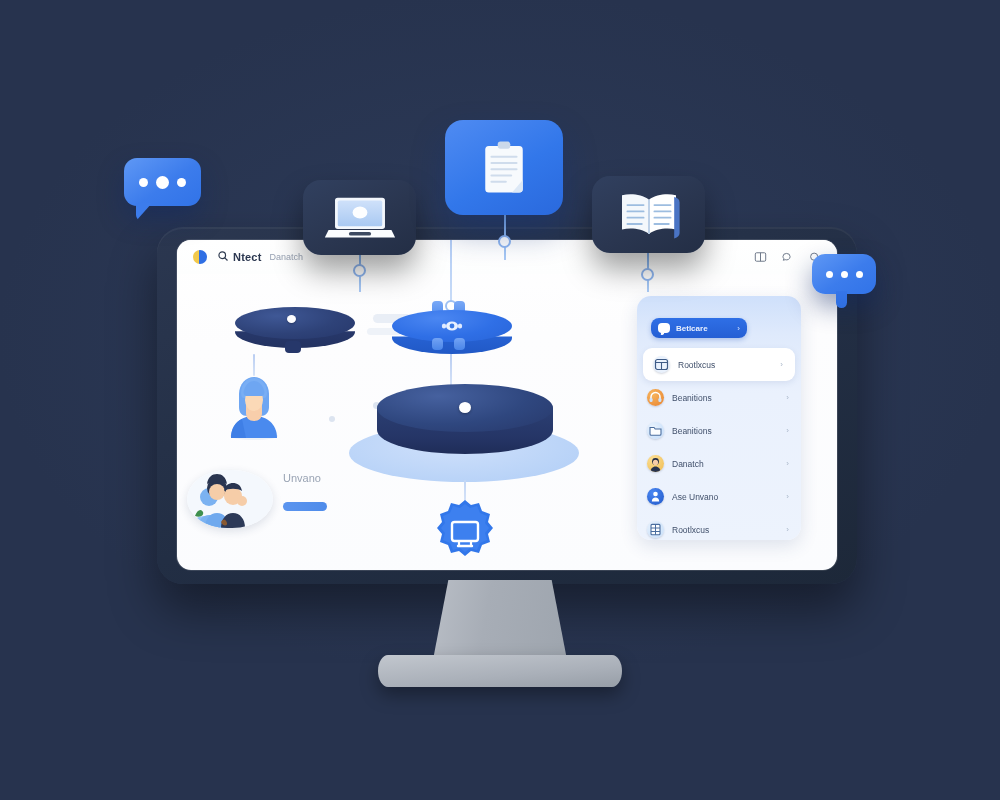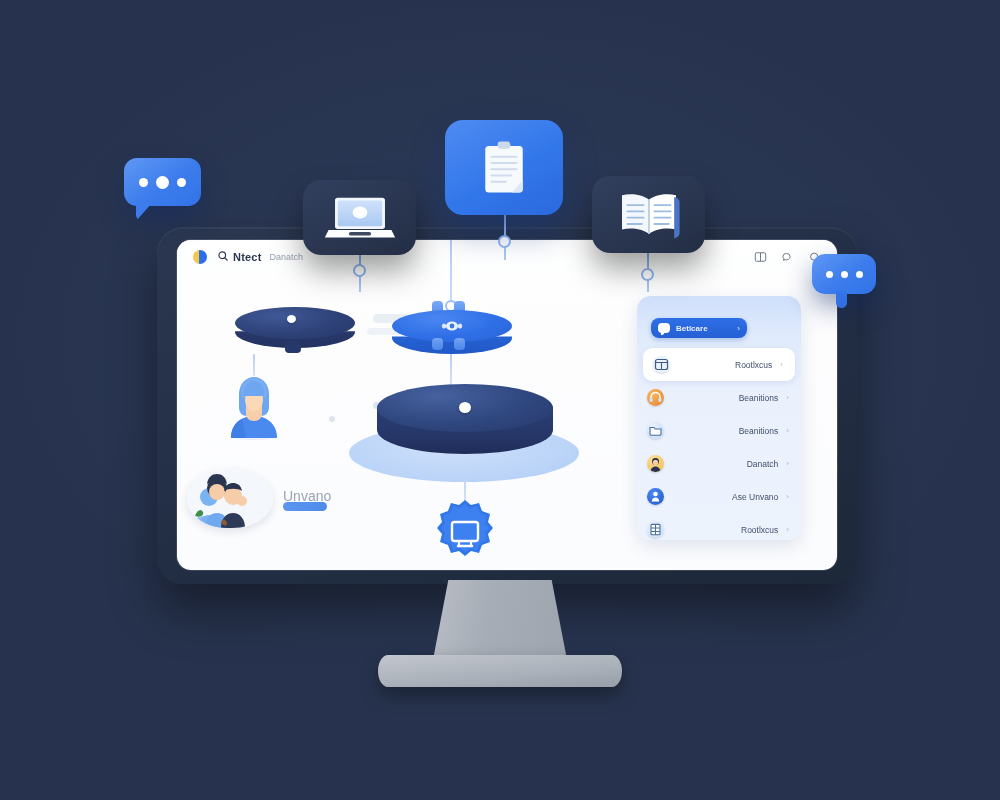--- a/index.html
+++ b/index.html
@@ -122,21 +122,21 @@
   .avatar-person{ position:absolute; left:42px; top:72px; width:70px; height:66px; }
 
   
   .group-bubble{
     position:absolute; left:10px; top:168px; width:86px; height:58px;
     border-radius:42px/30px;
     background:#ffffff; overflow:hidden;
     box-shadow:0 3px 10px rgba(30,50,90,.14);
   }
   .group-label{
-    position:absolute; left:106px; top:186px; font-size:14px; color:#9aa4b4; filter:blur(.5px);
+    position:absolute; left:106px; top:170px; font-size:11px; color:#9aa4b4; filter:blur(.5px);
   }
   .group-pill{
     position:absolute; left:106px; top:200px; width:44px; height:9px; border-radius:6px;
     background:linear-gradient(90deg,#5b95ef,#4e8bea);
   }
 
   
   .cap{ position:absolute; border-radius:20px; background:#e9eef6; }
   .cap.sm{ background:#eef2f8; }
   .dotf{ position:absolute; border-radius:50%; background:#dce4f0; }
@@ -223,21 +223,21 @@
     width:12px; height:10px; border-radius:4px; background:#fff; flex:0 0 auto;
     position:relative;
   }
   .sp-pill .micon::after{
     content:""; position:absolute; left:3px; bottom:-2px; width:3px; height:3px;
     background:#fff; border-radius:0 0 2px 0; transform:rotate(10deg);
   }
   .sp-pill .ptxt{ font-size:8px; color:#e8f0ff; filter:blur(.45px); font-weight:600; flex:1; }
   .sp-pill .pchev{ font-size:8px; color:#d6e4ff; }
 
-  .sp-list{ position:absolute; left:0; top:52px; width:164px;text-align:right; }
+  .sp-list{ position:absolute; left:0; top:52px; width:164px; }
   .sp-row{
     height:33px; display:flex; align-items:center; padding:0 12px 0 10px; gap:8px;
     position:relative;
   }
   .sp-row.sel{
     background:#ffffff; border-radius:9px; margin:0 6px;
     box-shadow:0 2px 6px rgba(40,70,130,.1);
   }
   .sp-ic{ width:17px; height:17px; border-radius:50%; flex:0 0 auto; position:relative;
     box-shadow:0 1px 2px rgba(20,40,80,.18); }

